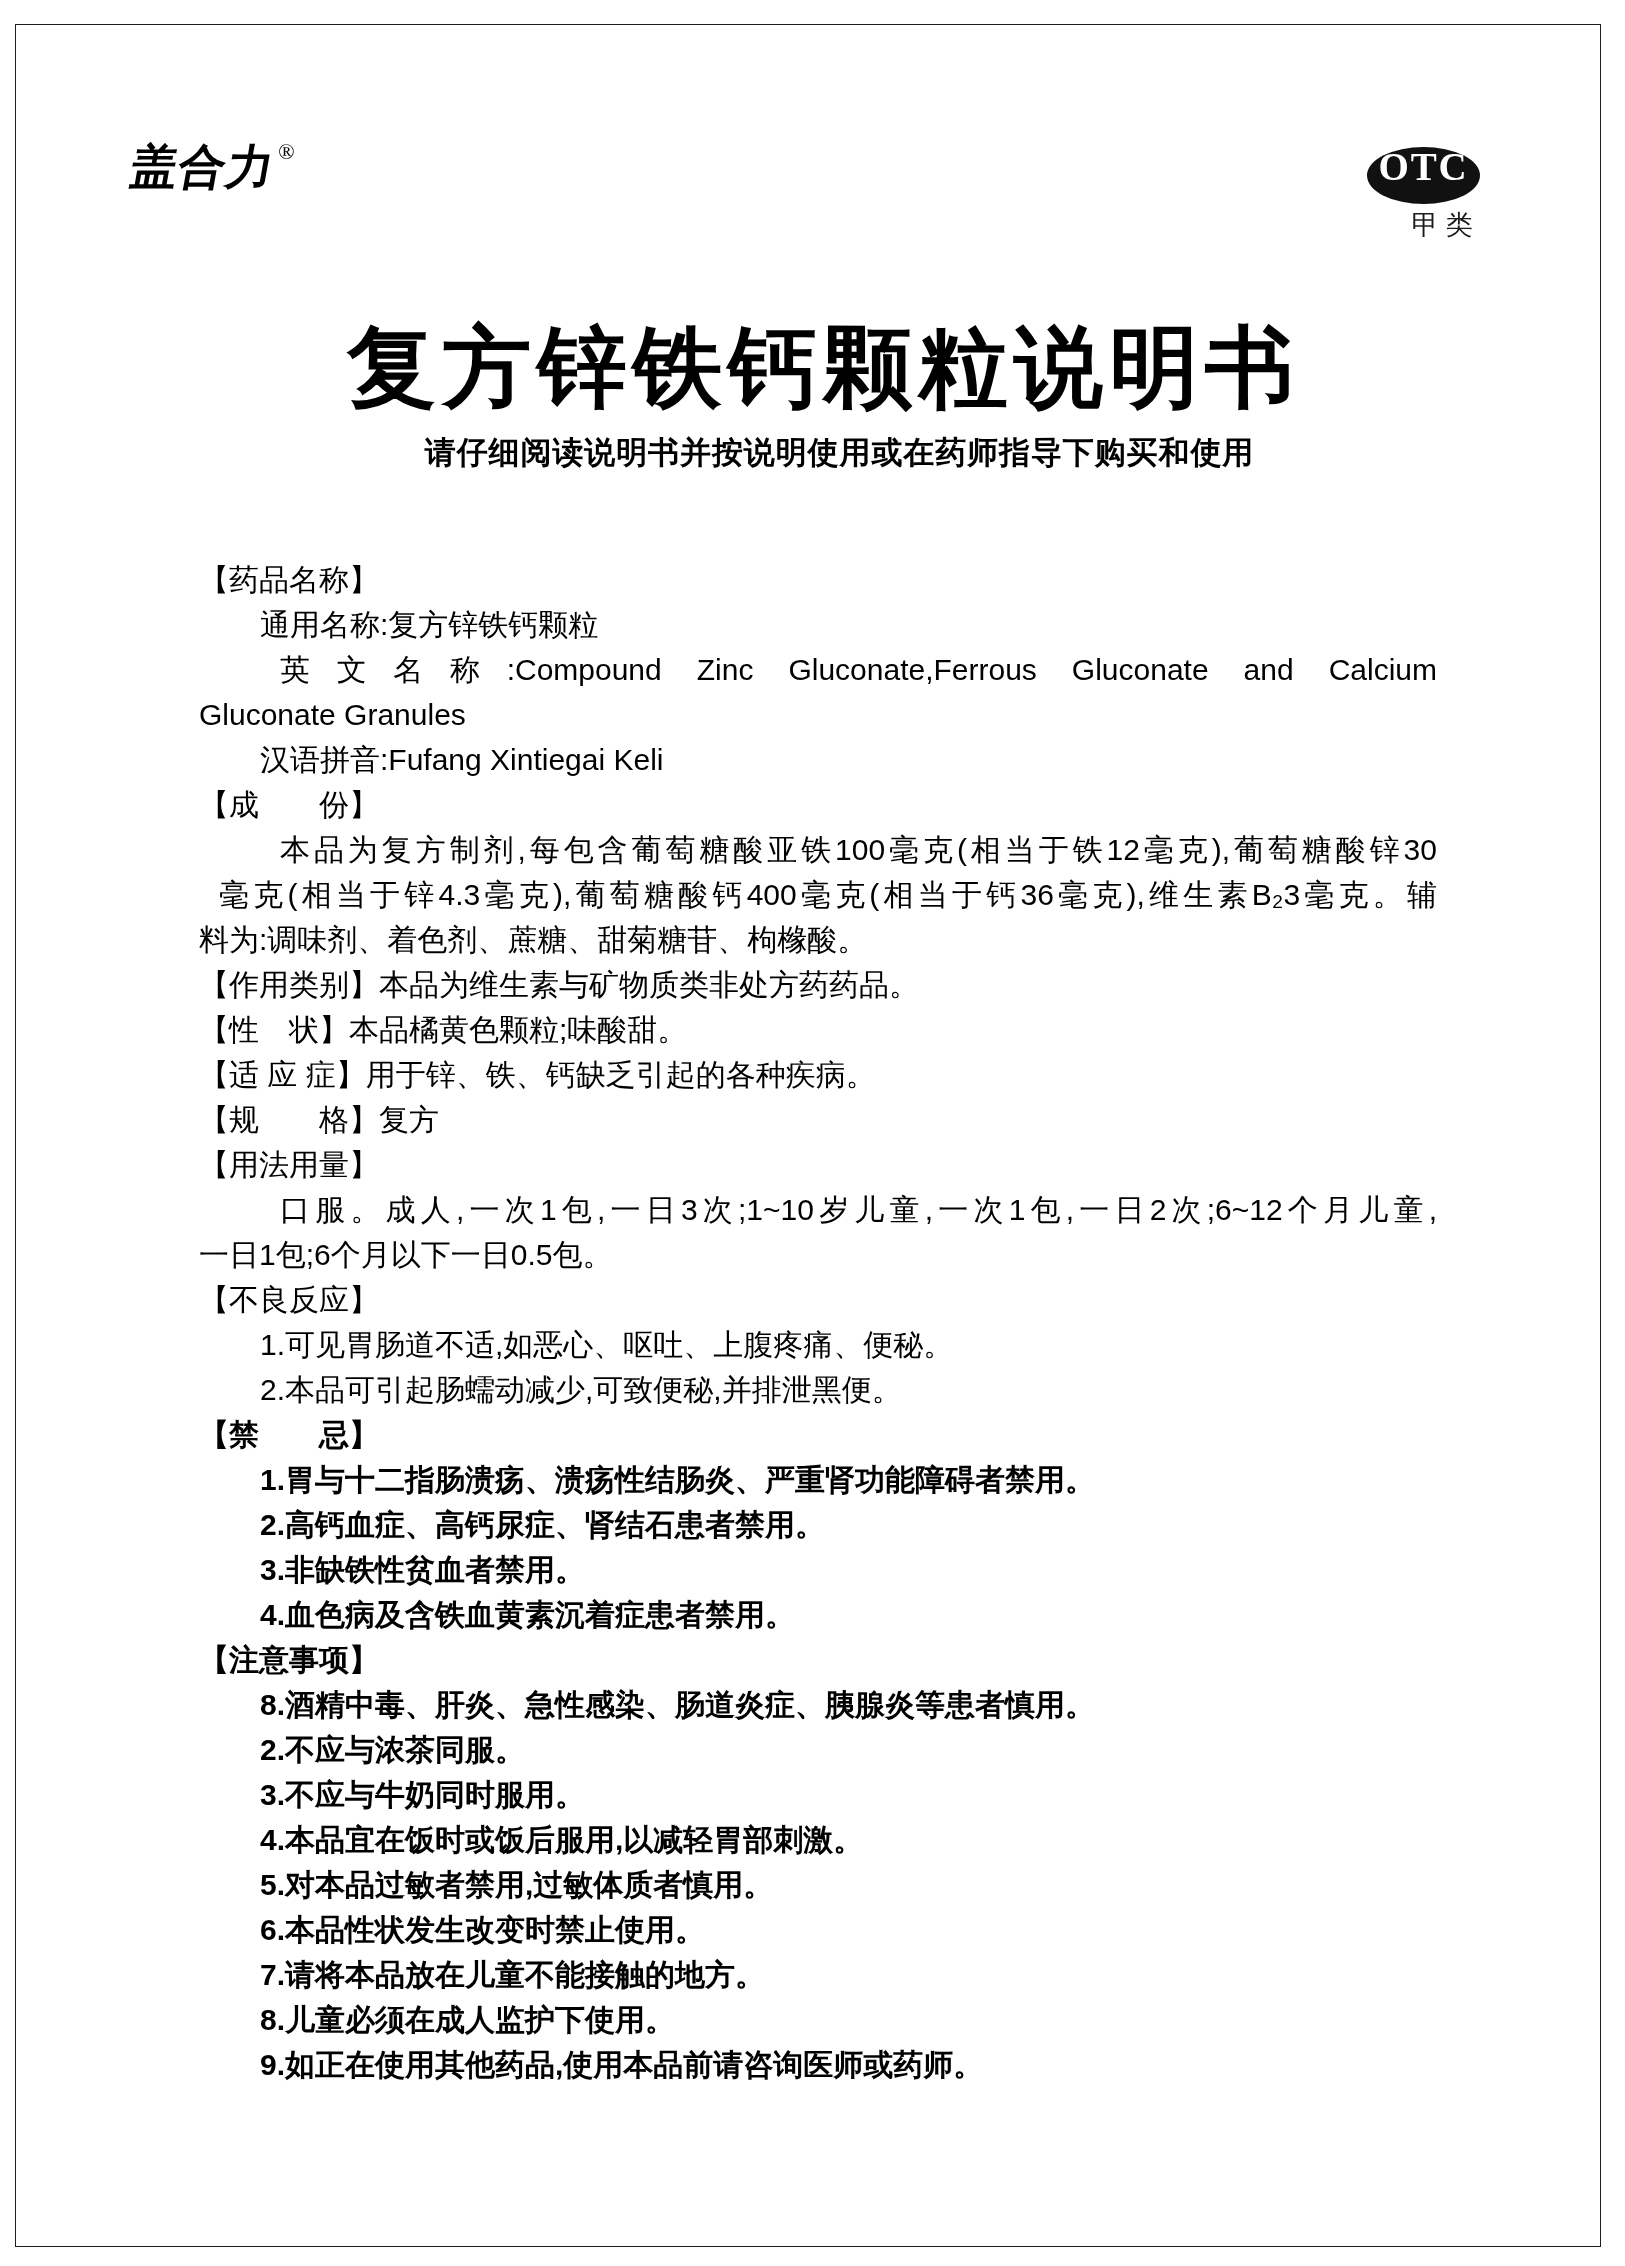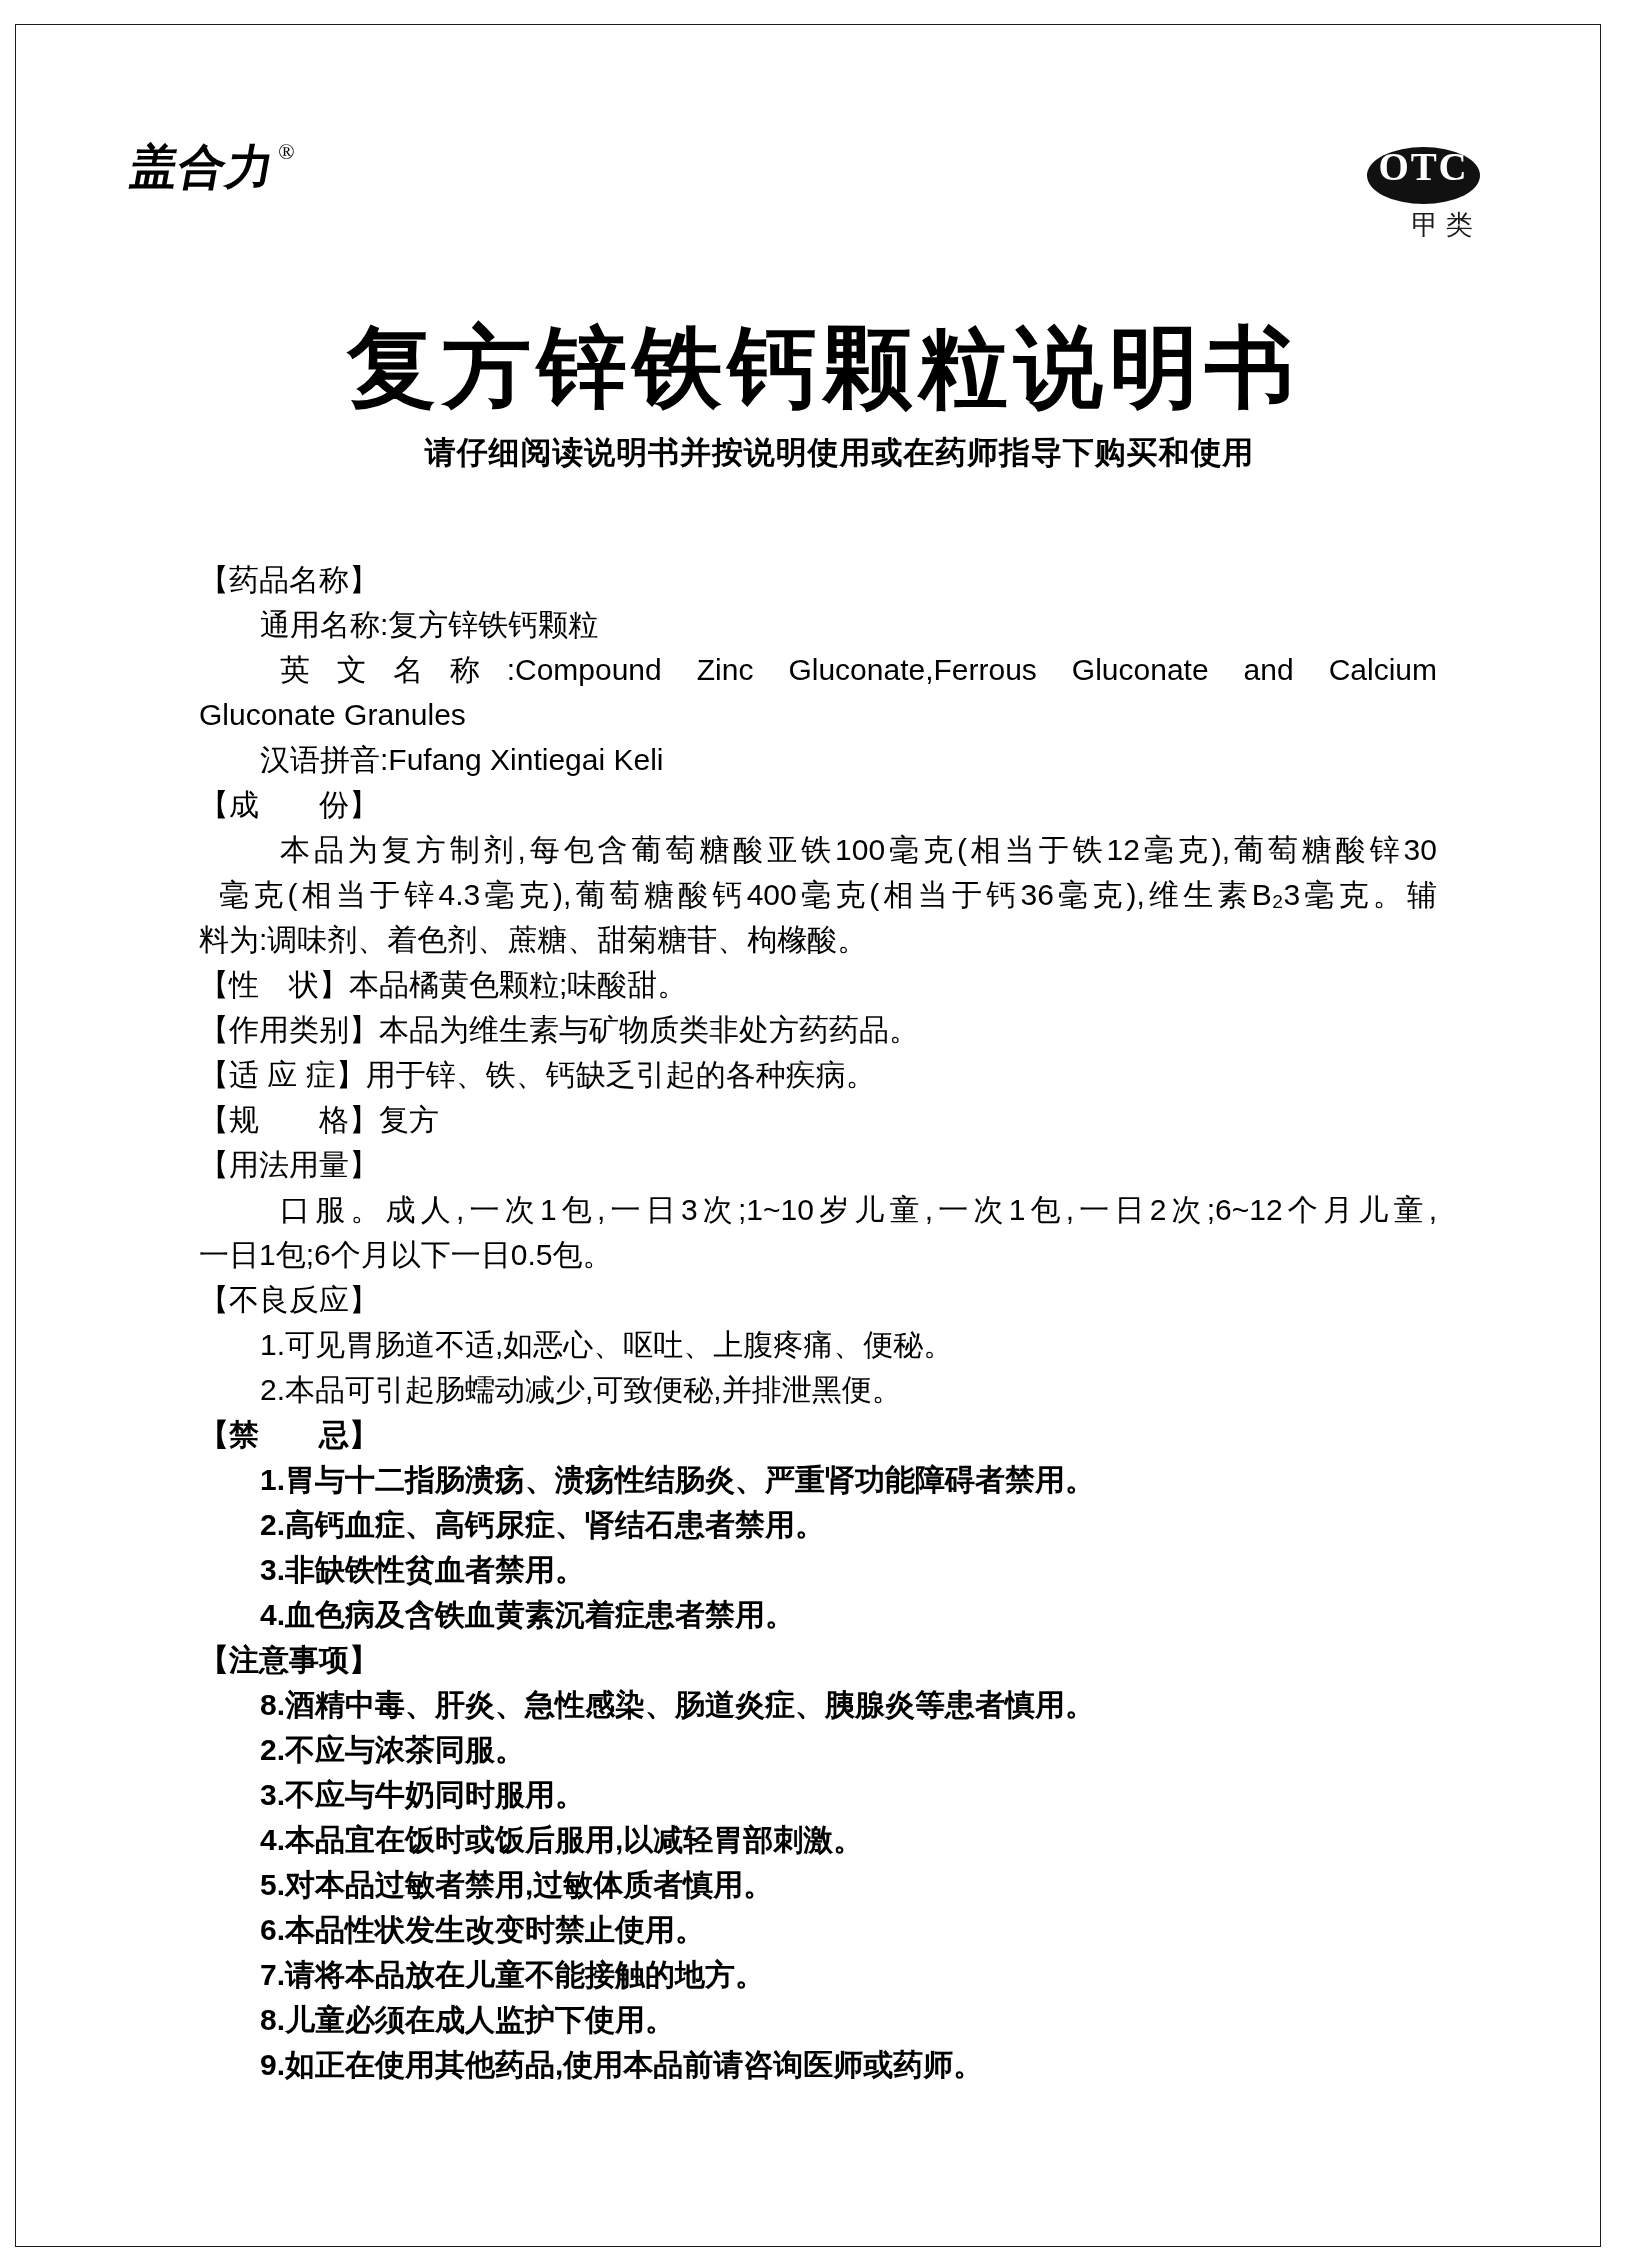--- a/index.html
+++ b/index.html
@@ -95,22 +95,22 @@
   <div class="leaflet-body">
       <div class="ln">【药品名称】</div>
       <div class="ln indent">通用名称:复方锌铁钙颗粒</div>
       <div class="ln indent full">英文名称:Compound Zinc Gluconate,Ferrous Gluconate and Calcium</div>
       <div class="ln">Gluconate Granules</div>
       <div class="ln indent">汉语拼音:Fufang Xintiegai Keli</div>
       <div class="ln">【成　　份】</div>
       <div class="ln indent full">本品为复方制剂,每包含葡萄糖酸亚铁100毫克(相当于铁12毫克),葡萄糖酸锌30</div>
       <div class="ln full">毫克(相当于锌4.3毫克),葡萄糖酸钙400毫克(相当于钙36毫克),维生素B₂3毫克。辅</div>
       <div class="ln">料为:调味剂、着色剂、蔗糖、甜菊糖苷、枸橼酸。</div>
+      <div class="ln">【作用类别】本品为维生素与矿物质类非处方药药品。</div>
       <div class="ln">【性　状】本品橘黄色颗粒;味酸甜。</div>
-      <div class="ln">【作用类别】本品为维生素与矿物质类非处方药药品。</div>
       <div class="ln">【适 应 症】用于锌、铁、钙缺乏引起的各种疾病。</div>
       <div class="ln">【规　　格】复方</div>
       <div class="ln">【用法用量】</div>
       <div class="ln indent full">口服。成人,一次1包,一日3次;1~10岁儿童,一次1包,一日2次;6~12个月儿童,</div>
       <div class="ln">一日1包;6个月以下一日0.5包。</div>
       <div class="ln">【不良反应】</div>
       <div class="ln indent">1.可见胃肠道不适,如恶心、呕吐、上腹疼痛、便秘。</div>
       <div class="ln indent">2.本品可引起肠蠕动减少,可致便秘,并排泄黑便。</div>
       <div class="ln bold">【禁　　忌】</div>
       <div class="ln indent bold">1.胃与十二指肠溃疡、溃疡性结肠炎、严重肾功能障碍者禁用。</div>

